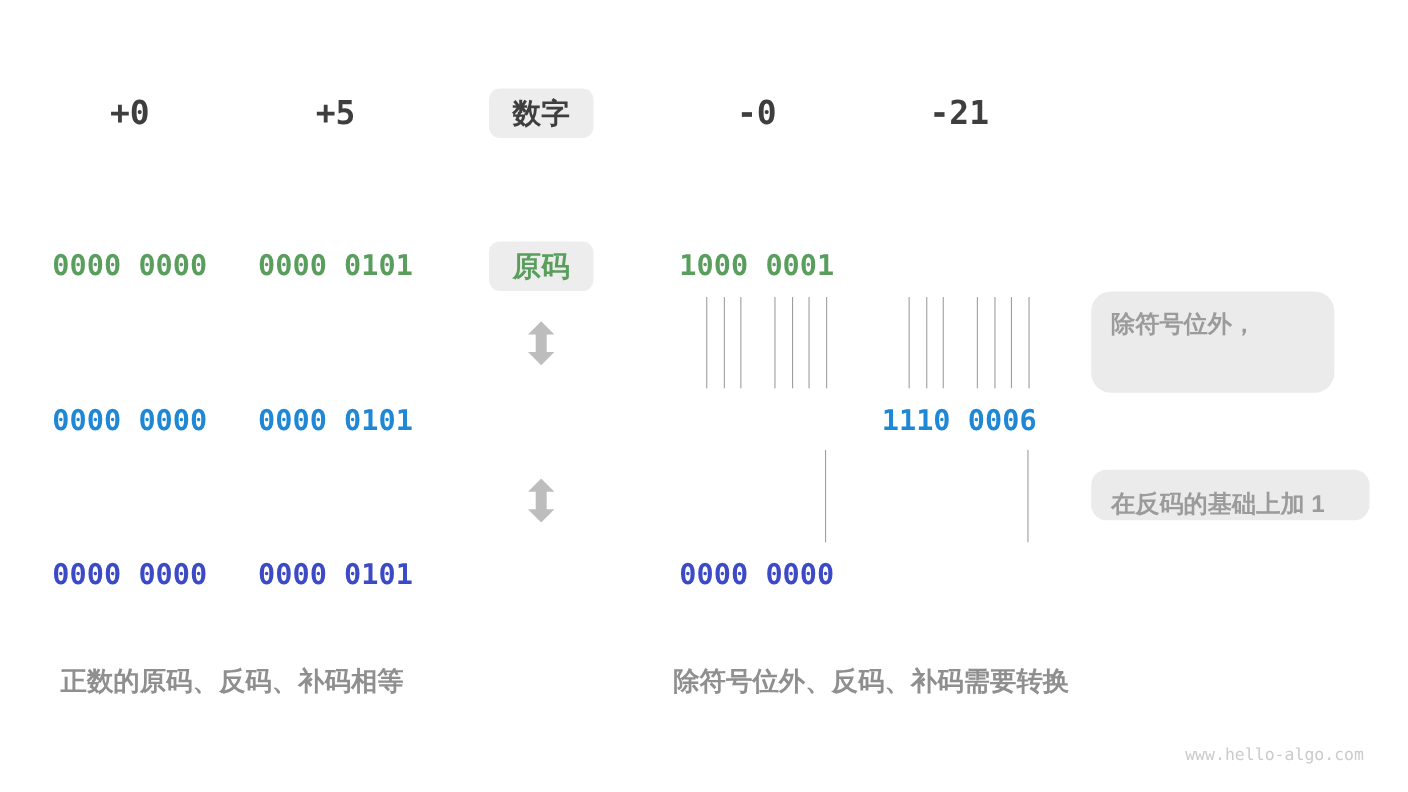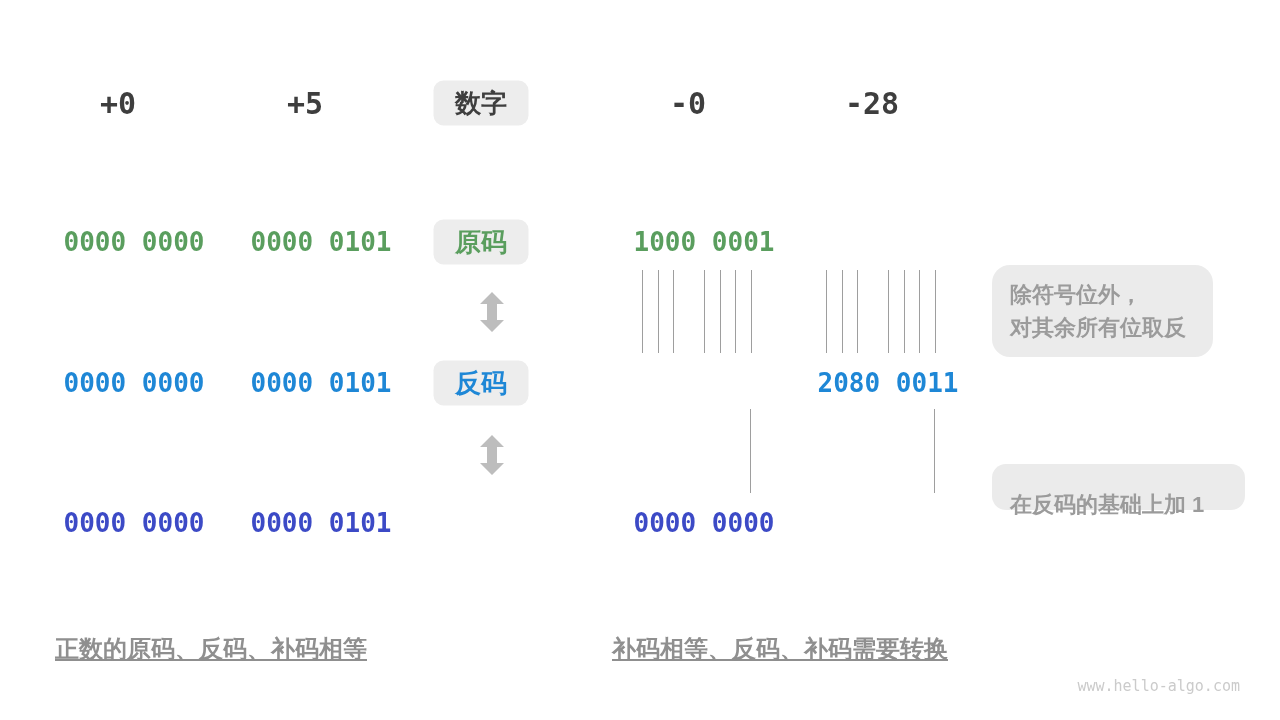--- a/index.html
+++ b/index.html
@@ -1,33 +1,33 @@
 <!DOCTYPE html>
 <html style="--text-dark: #3E3E3E; --green: #5A9E5E; --blue: #1E87D6; --indigo: #3C4AC6; --badge-bg: #EDEDED; --callout-bg: #EBEBEB; --gray-text: #9B9B9B; --caption-text: #8F8F8F; --arrow: #BDBDBD; --line: #9E9E9E; --watermark: #CBCBCB;"><head>
 <meta charset="utf-8">
 <style>
   html,body { margin:0; padding:0; background:#ffffff; }
   .canvas {
     position:relative; width:1280px; height:720px; background:#ffffff;
     overflow:hidden; font-family:"DejaVu Sans Mono", monospace;
   }
   
-  .cx1 { left:118px; } .cx2 { left:305px; } .cxm { left:481px; }
+  .cx1 { left:118px; } .cx2 { left:305px; } .cxm { left:492px; }
   .cx3 { left:688px; } .cx4 { left:872px; }
   
   .ry0 { top:103px; } .ry1 { top:242px; } .ry2 { top:383px; } .ry3 { top:523px; }
 
   .num {
     position:absolute; transform:translate(-50%,-50%);
     font:bold 30px "DejaVu Sans Mono", monospace; color:var(--text-dark);
     white-space:nowrap;
   }
   .bin {
     position:absolute; transform:translate(-50%,-50%);
-    font:bold 26px "DejaVu Sans Mono", monospace; white-space:nowrap;margin-left:16px;
+    font:bold 26px "DejaVu Sans Mono", monospace; white-space:nowrap;
   }
   .row-green  { color:var(--green);  }
   .row-blue   { color:var(--blue);   }
   .row-indigo { color:var(--indigo); }
 
   .badge {
     position:absolute; transform:translate(-50%,-50%);
     width:95px; height:45px; background:var(--badge-bg); border-radius:10px;
     display:flex; align-items:center; justify-content:center;
     font:bold 26px "Liberation Sans", sans-serif; color:var(--text-dark);
@@ -50,44 +50,44 @@
   .arrow-1 { top:292px; } .arrow-2 { top:435px; }
 
   .callout {
     position:absolute; background:var(--callout-bg); color:var(--gray-text);
     font:bold 22px "Liberation Sans", sans-serif; box-sizing:border-box;
     white-space:nowrap;
   }
   .callout-1 { left:992px; top:265px; width:221px; height:92px; border-radius:18px;
                padding:13px 18px 0 18px; line-height:33px; }
   .callout-2 { left:992px; top:427px; width:253px; height:46px; border-radius:14px;
-               padding:18px 0 0 18px; line-height:46px;margin-top:37px; }
+               padding:8px 0 0 18px; line-height:46px; }
 
   .caption {
     position:absolute; font:bold 24px "Liberation Sans", sans-serif;
-    color:var(--caption-text); white-space:nowrap; top:633px;text-decoration:underline;
+    color:var(--caption-text); white-space:nowrap; top:603px;
   }
   .caption-left  { left:55px; }
   .caption-right { left:612px; }
 
   .watermark {
     position:absolute; right:40px; top:677px;
     font:15px "DejaVu Sans Mono", monospace; color:var(--watermark);
   }
 </style>
 </head>
 <body>
 
 <div class="canvas">
 
   <div class="num cx1 ry0">+0</div>
   <div class="num cx2 ry0">+5</div>
   <div class="badge cxm ry0">数字</div>
   <div class="num cx3 ry0">-0</div>
-  <div class="num cx4 ry0">-28</div>
+  <div class="num cx4 ry0">-21</div>
 
   <div class="bin row-green cx1 ry1">0000 0000</div>
   <div class="bin row-green cx2 ry1">0000 0101</div>
   <div class="badge row-green cxm ry1">原码</div>
   <div class="bin row-green cx3 ry1">1000 0001</div>
 
   <div class="tickgroup" style="left:642px;">
     <div class="tick t1"></div>
     <div class="tick t2"></div>
     <div class="tick t3"></div>
@@ -105,40 +105,38 @@
     <div class="tick t6"></div>
     <div class="tick t7"></div>
   </div>
 
   <svg class="arrow arrow-1" width="24" height="40" viewBox="0 0 24 40">
     <path d="M12 0 L24 12 L17 12 L17 28 L24 28 L12 40 L0 28 L7 28 L7 12 L0 12 Z"></path>
   </svg>
 
   <div class="bin row-blue cx1 ry2">0000 0000</div>
   <div class="bin row-blue cx2 ry2">0000 0101</div>
-  <div class="badge row-blue cxm ry2">反码</div>
-  <div class="bin row-blue cx4 ry2">2080 0011</div>
+  <div class="bin row-blue cx4 ry2">1110 0006</div>
 
   <div class="single-line sl1"></div>
   <div class="single-line sl2"></div>
 
   <svg class="arrow arrow-2" width="24" height="40" viewBox="0 0 24 40">
     <path d="M12 0 L24 12 L17 12 L17 28 L24 28 L12 40 L0 28 L7 28 L7 12 L0 12 Z"></path>
   </svg>
 
   <div class="bin row-indigo cx1 ry3">0000 0000</div>
   <div class="bin row-indigo cx2 ry3">0000 0101</div>
   <div class="bin row-indigo cx3 ry3">0000 0000</div>
 
   <div class="callout callout-1">
     <div>除符号位外，</div>
-    <div>对其余所有位取反</div>
   </div>
   <div class="callout callout-2">
     <div>在反码的基础上加 1</div>
   </div>
 
   <div class="caption caption-left">正数的原码、反码、补码相等</div>
-  <div class="caption caption-right">补码相等、反码、补码需要转换</div>
+  <div class="caption caption-right">除符号位外、反码、补码需要转换</div>
 
   <div class="watermark">www.hello-algo.com</div>
 
 </div>
 
 </body></html>

